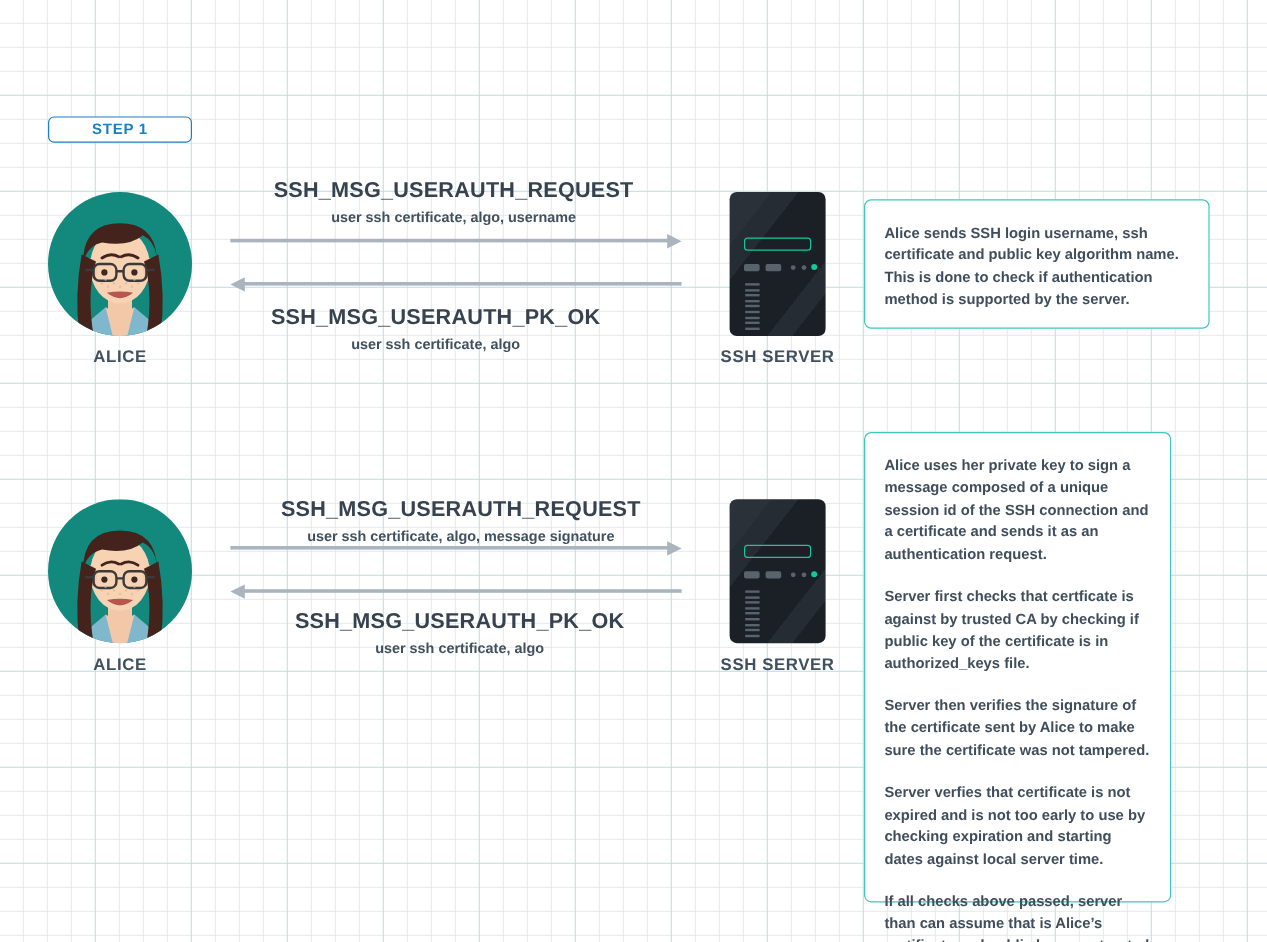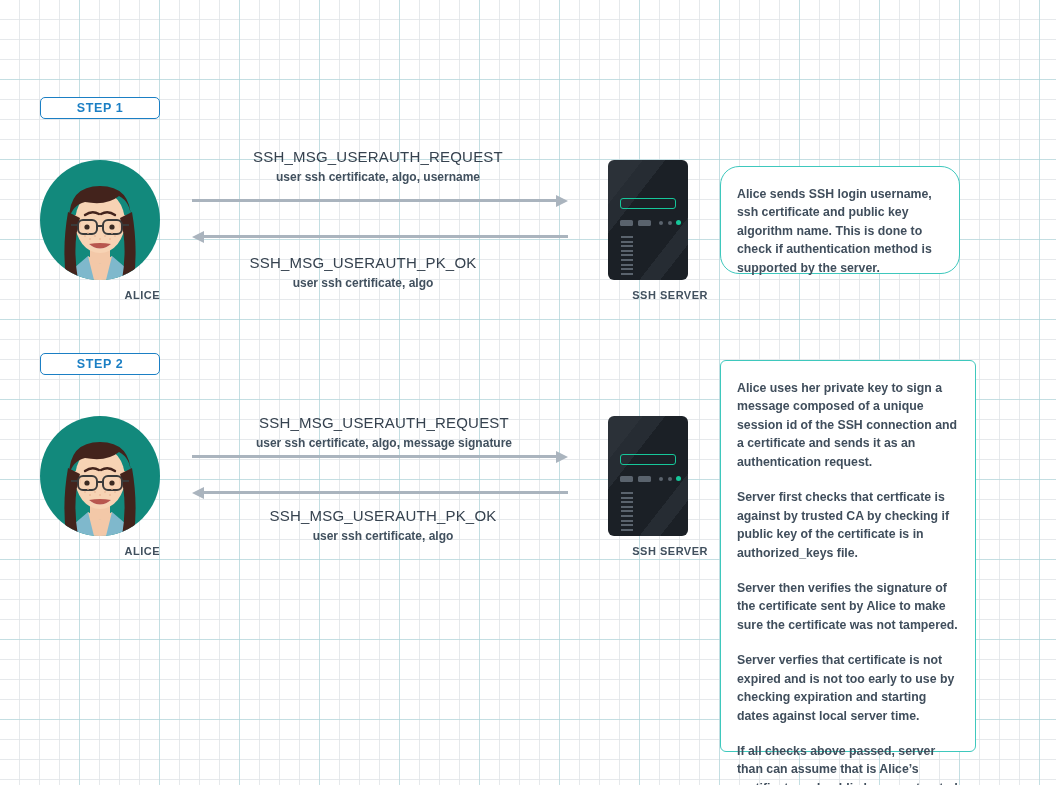--- a/index.html
+++ b/index.html
@@ -55,25 +55,24 @@
     font-weight: bold;
     letter-spacing: 0.6px;
     color: #1b7fc4;
   }
 
   
   .avatar-wrap { position: absolute; width: 120px; text-align: center; }
   .avatar { width: 120px; height: 120px; display: block; }
   .node-label {
     margin-top: 9px;
-    font-size: 11px;
+    font-size: 14px;
     font-weight: bold;
     letter-spacing: 0.5px;
     color: #41505e;
-    text-align: right;
   }
 
   
   .server-wrap { position: absolute; width: 120px; text-align: center; }
   .server-box {
     position: relative;
     width: 80px;
     height: 120px;
     margin: 0 auto;
     border-radius: 6px;
@@ -133,22 +132,22 @@
     border-bottom: 6px solid transparent;
   }
   .arrow.right .line { left: 0; right: 11px; }
   .arrow.right .head { right: 0; border-left: 12px solid #aab4be; }
   .arrow.left .line { right: 0; left: 11px; }
   .arrow.left .head { left: 0; border-right: 12px solid #aab4be; }
 
   
   .msg { position: absolute; text-align: center; }
   .msg .msg-title {
-    font-size: 15px;
-    font-weight: normal;
+    font-size: 18px;
+    font-weight: bold;
     color: #36424f;
     letter-spacing: 0.2px;
     white-space: nowrap;
   }
   .msg .msg-sub {
     margin-top: 5px;
     font-size: 12px;
     font-weight: bold;
     color: #41505e;
     white-space: nowrap;
@@ -259,25 +258,24 @@
 
   <div class="arrow left" style="left:192px; top:231px; width:376px;">
     <div class="line"></div>
       <div class="head"></div>
   </div>
   <div class="msg" style="left:213px; top:254px; width:300px;">
     <div class="msg-title">SSH_MSG_USERAUTH_PK_OK</div>
     <div class="msg-sub">user ssh certificate, algo</div>
   </div>
 
-  <div class="callout" style="left:720px; top:166px; width:240px; height:108px;border-radius:19px;">
+  <div class="callout" style="left:720px; top:166px; width:288px; height:108px;">
     <p>Alice sends SSH login username, ssh certificate and public key algorithm name. This is done to check if authentication method is supported by the server.</p>
   </div>
 
-  <div class="step-badge" style="left:40px; top:353px;">STEP 2</div>
 
   <div class="avatar-wrap" style="left:40px; top:416px;">
     <svg class="avatar" viewBox="0 0 120 120">
       <defs>
         <clipPath id="cc2">
             <circle cx="60" cy="60" r="60"></circle>
           </clipPath>
       </defs>
       <circle cx="60" cy="60" r="60" fill="#12897c"></circle>
       <g clip-path="url(#cc2)">

